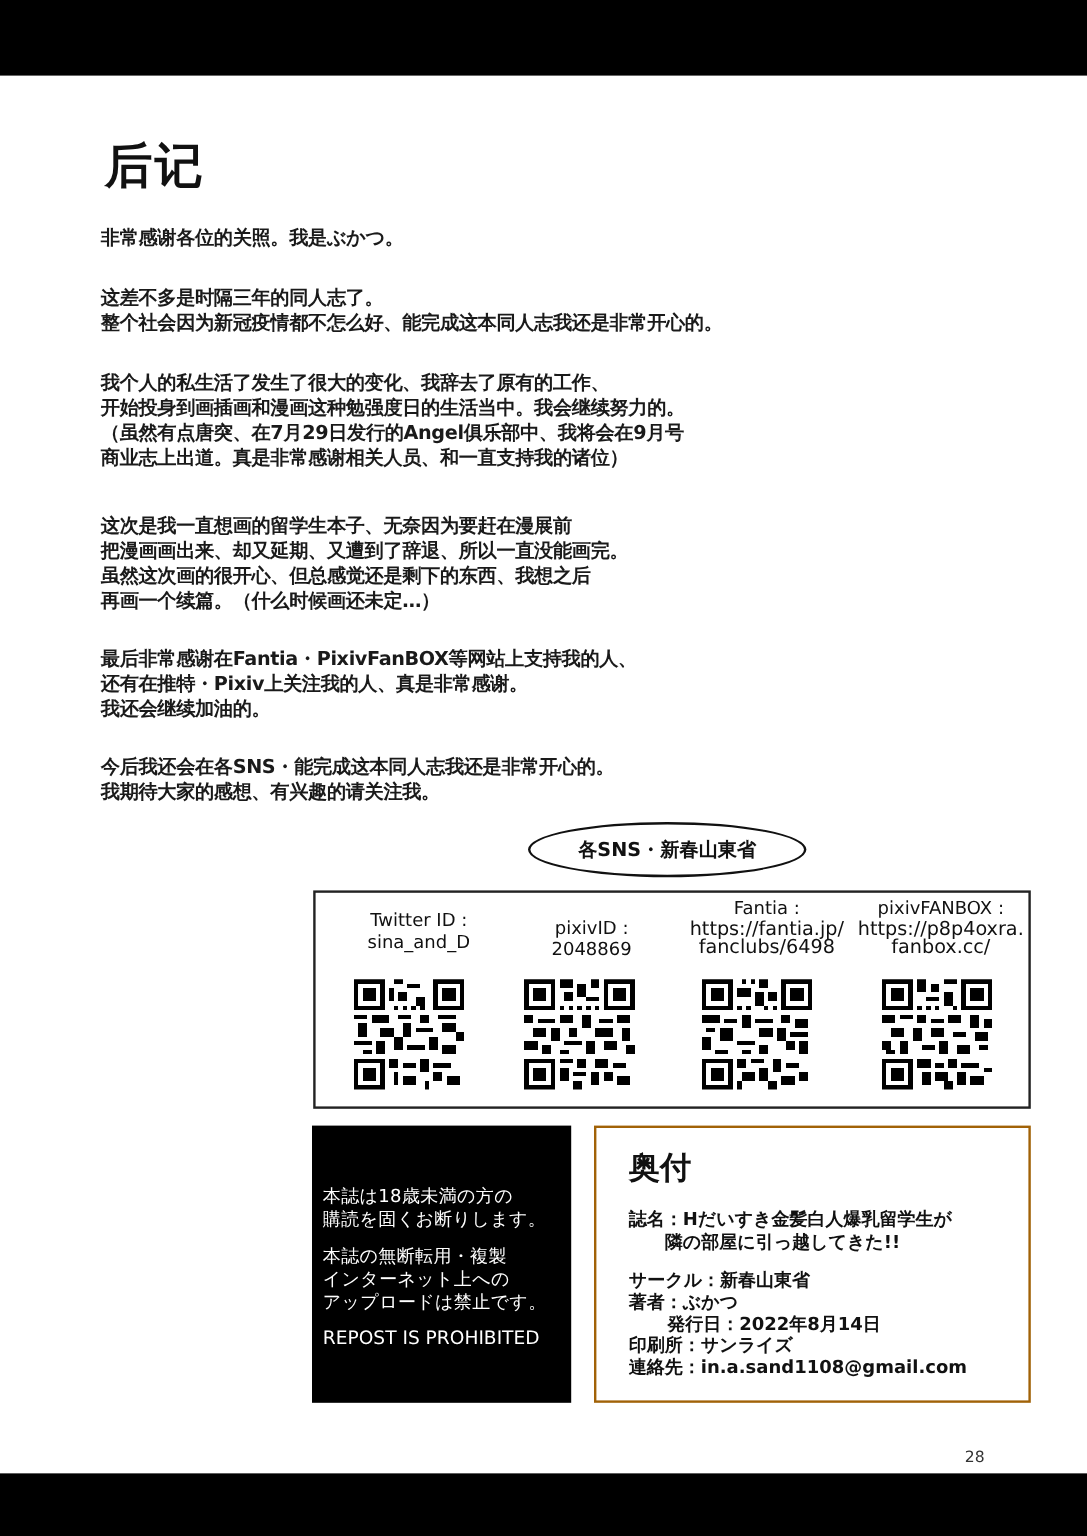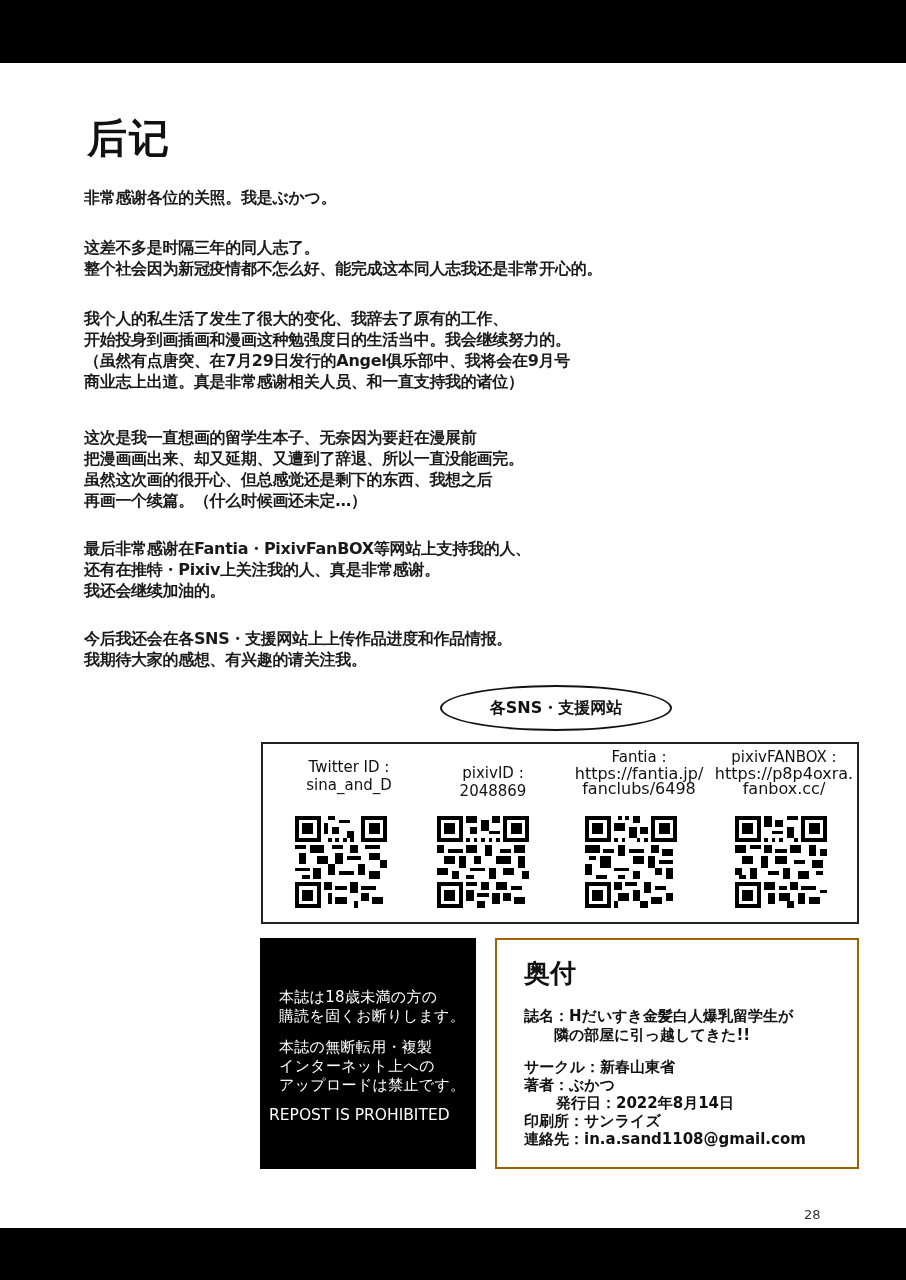--- a/index.html
+++ b/index.html
@@ -16,21 +16,21 @@
     .oval { position: absolute; left: 440px; top: 622px; width: 232px; height: 46px; border: 2px solid #111; border-radius: 50%; display: flex; align-items: center; justify-content: center; font-size: 16px; font-weight: bold; color: #111; }
 
     .sns-box { position: absolute; left: 261px; top: 679px; width: 598px; height: 182px; border: 2px solid #222; background: #fff; }
     .sns-col { position: absolute; top: 6px; width: 140px; text-align: center; }
     .sns-label { font-family: "DejaVu Sans", sans-serif; color: #111; }
     .lbl-big { font-size: 15px; line-height: 18px; }
     .lbl-small { font-size: 16px; line-height: 15px; }
     .qr { position: absolute; width: 96px; height: 92px; }
 
     .warn-box { position: absolute; left: 260px; top: 875px; width: 216px; height: 231px; background: #000; color: #fff; }
-    .warn-text { position: absolute; left: 19px; top: 50px; font-size: 15px; line-height: 19px; white-space: nowrap; letter-spacing: 0.3px; }
+    .warn-text { position: absolute; left: 9px; top: 50px; font-size: 15px; line-height: 19px; white-space: nowrap; letter-spacing: 0.3px; }
     .warn-text .gap { height: 12px; }
     .warn-repost { position: absolute; left: 9px; top: 168px; font-size: 15.5px; white-space: nowrap; }
 
     .colophon { position: absolute; left: 495px; top: 875px; width: 364px; height: 231px; border: 2px solid #a16207; background: #fff; }
     .colo-title { position: absolute; left: 27px; top: 16px; font-size: 26px; font-weight: bold; color: #111; }
     .colo-line { position: absolute; left: 27px; font-size: 15px; font-weight: bold; color: #111; white-space: nowrap; line-height: 19px; }
 
     .page-num { position: absolute; left: 804px; top: 1144px; font-size: 13px; color: #333; }
   </style>
 </head>
@@ -64,25 +64,25 @@
     <div>再画一个续篇。（什么时候画还未定…）</div>
   </div>
 
   <div class="para" style="top:475px">
     <div>最后非常感谢在Fantia・PixivFanBOX等网站上支持我的人、</div>
     <div>还有在推特・Pixiv上关注我的人、真是非常感谢。</div>
     <div>我还会继续加油的。</div>
   </div>
 
   <div class="para" style="top:565px">
-    <div>今后我还会在各SNS・支援网站上上传作品进度和作品情报。</div>
+    <div>今后我还会在各SNS・能完成这本同人志我还是非常开心的。</div>
     <div>我期待大家的感想、有兴趣的请关注我。</div>
   </div>
 
-  <div class="oval">各SNS・支援网站</div>
+  <div class="oval">各SNS・新春山東省</div>
 
   <div class="sns-box">
     <div class="sns-col" style="left:16px; top:14px;">
       <div class="sns-label lbl-big">Twitter ID :</div>
       <div class="sns-label lbl-big">sina_and_D</div>
     </div>
     <div class="sns-col" style="left:160px; top:20px;">
       <div class="sns-label lbl-big">pixivID :</div>
       <div class="sns-label lbl-big">2048869</div>
     </div>

